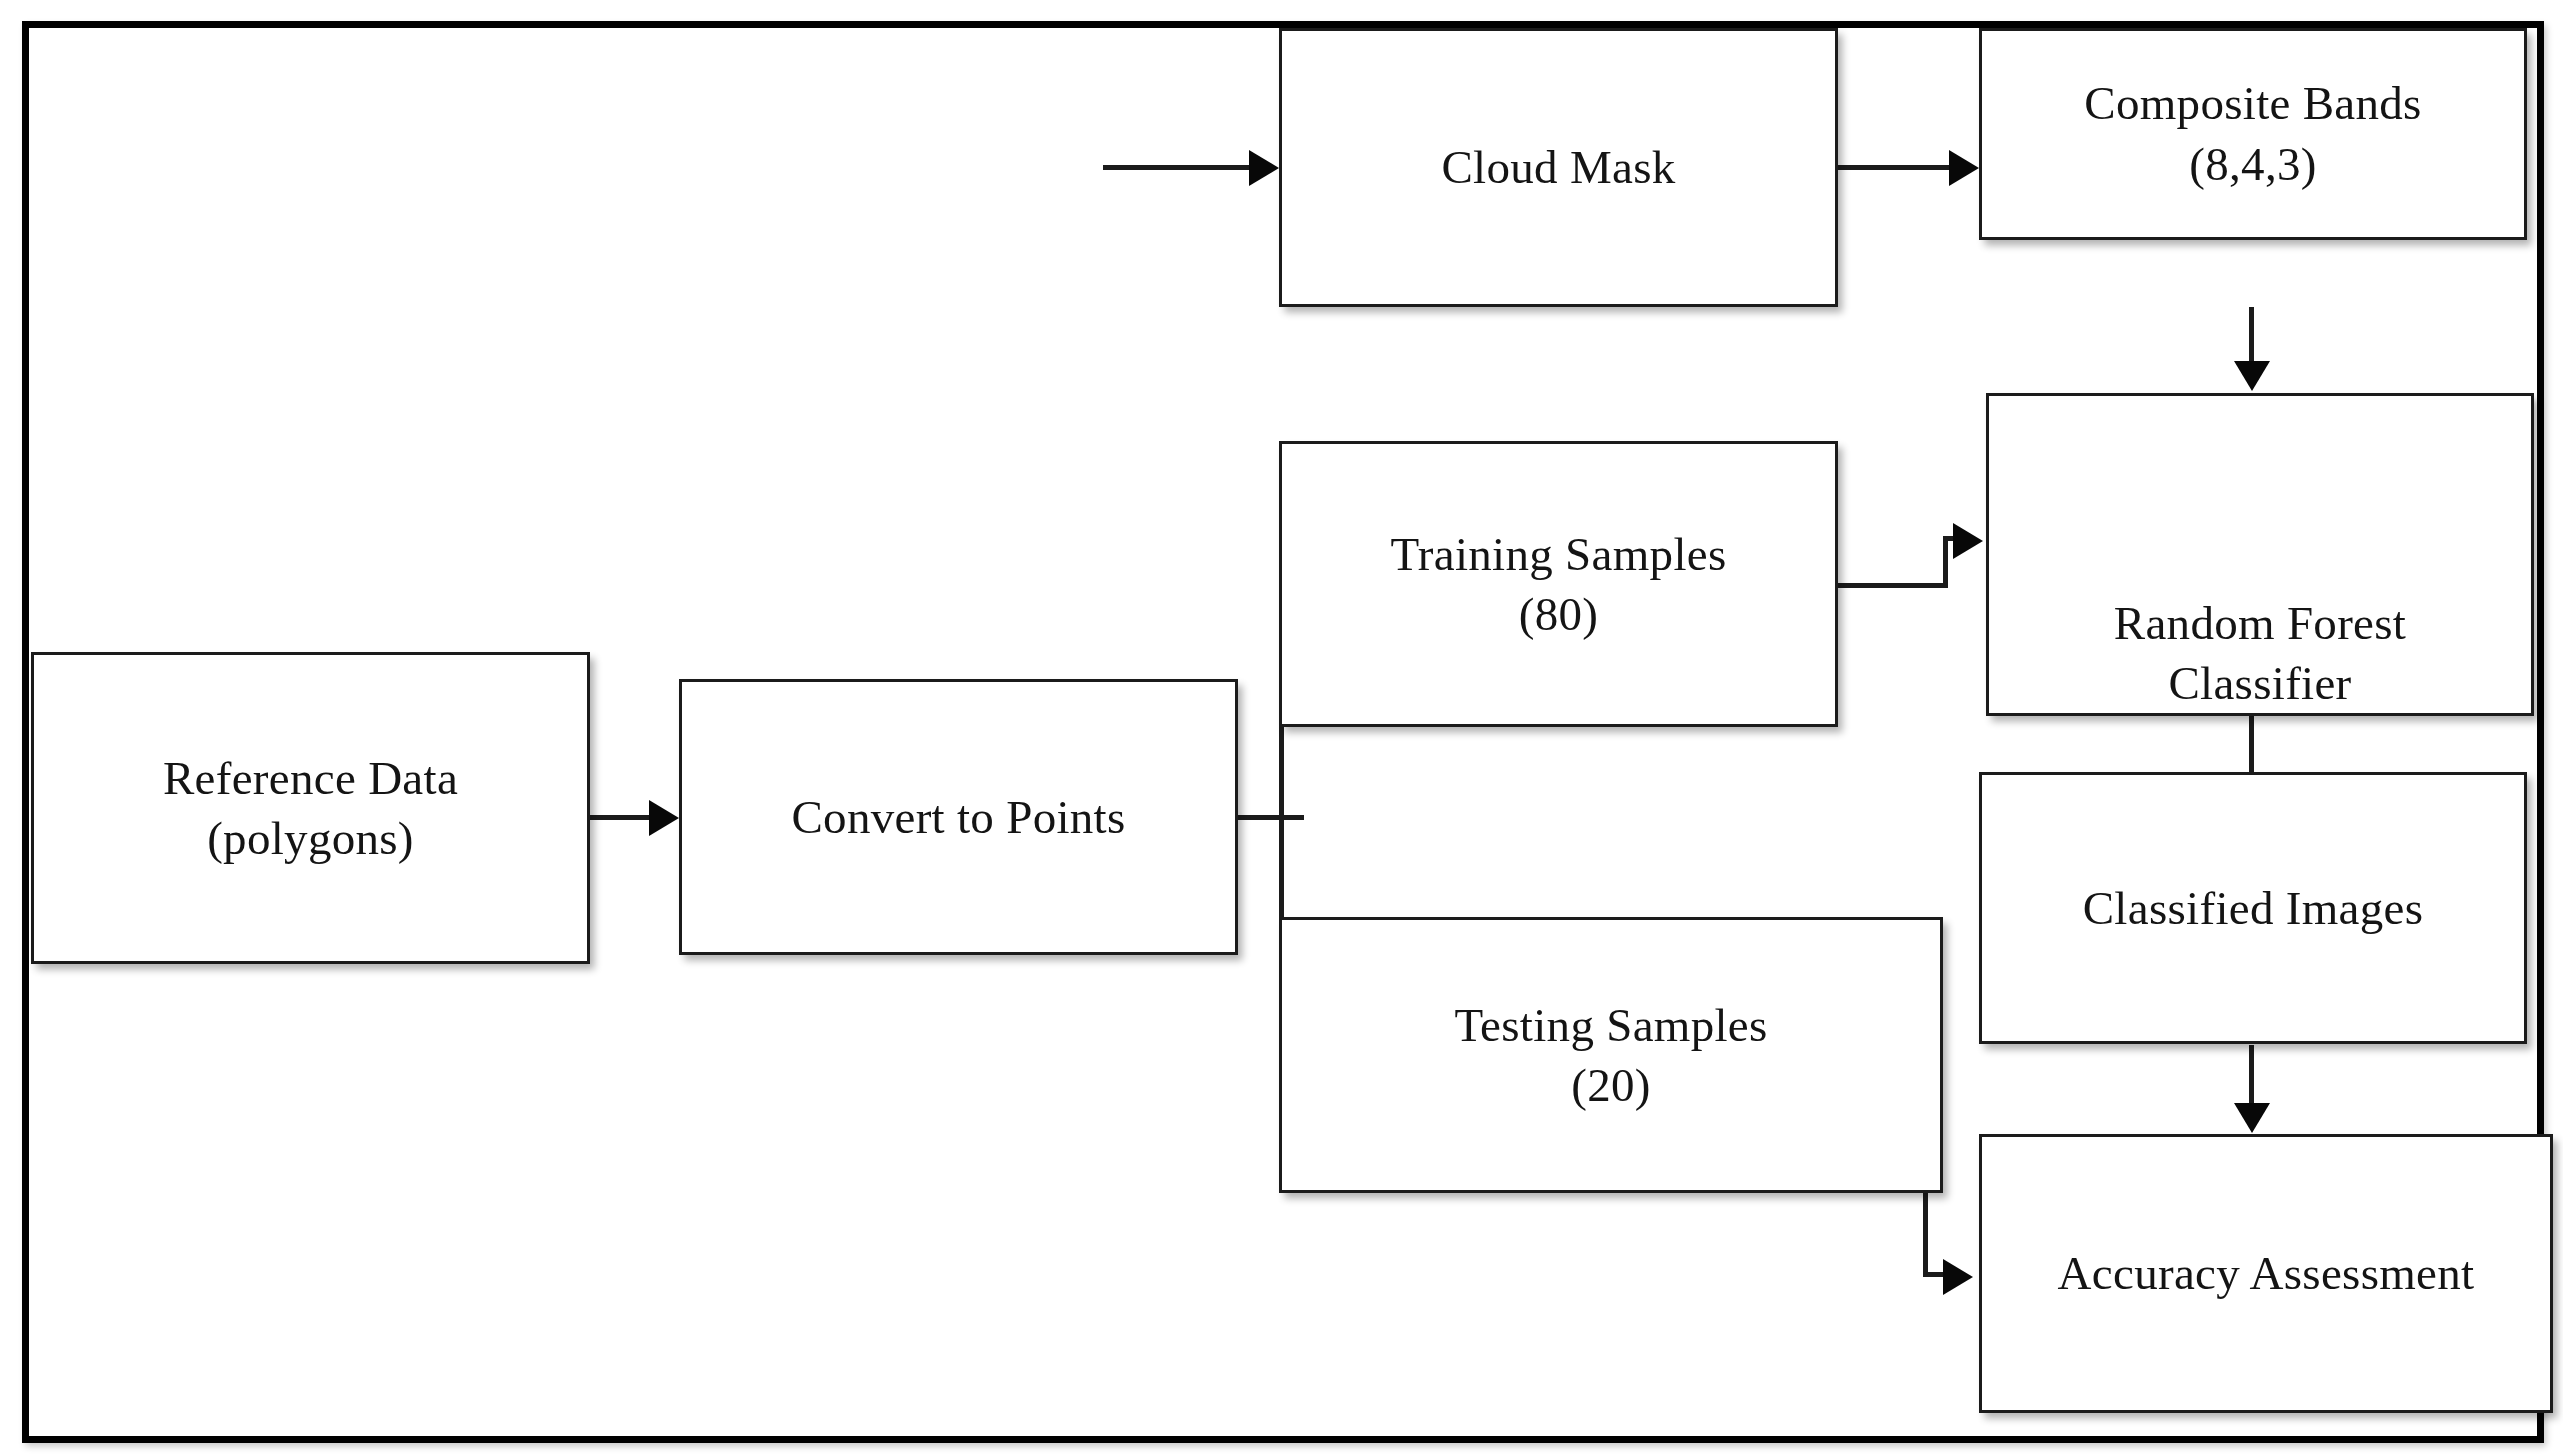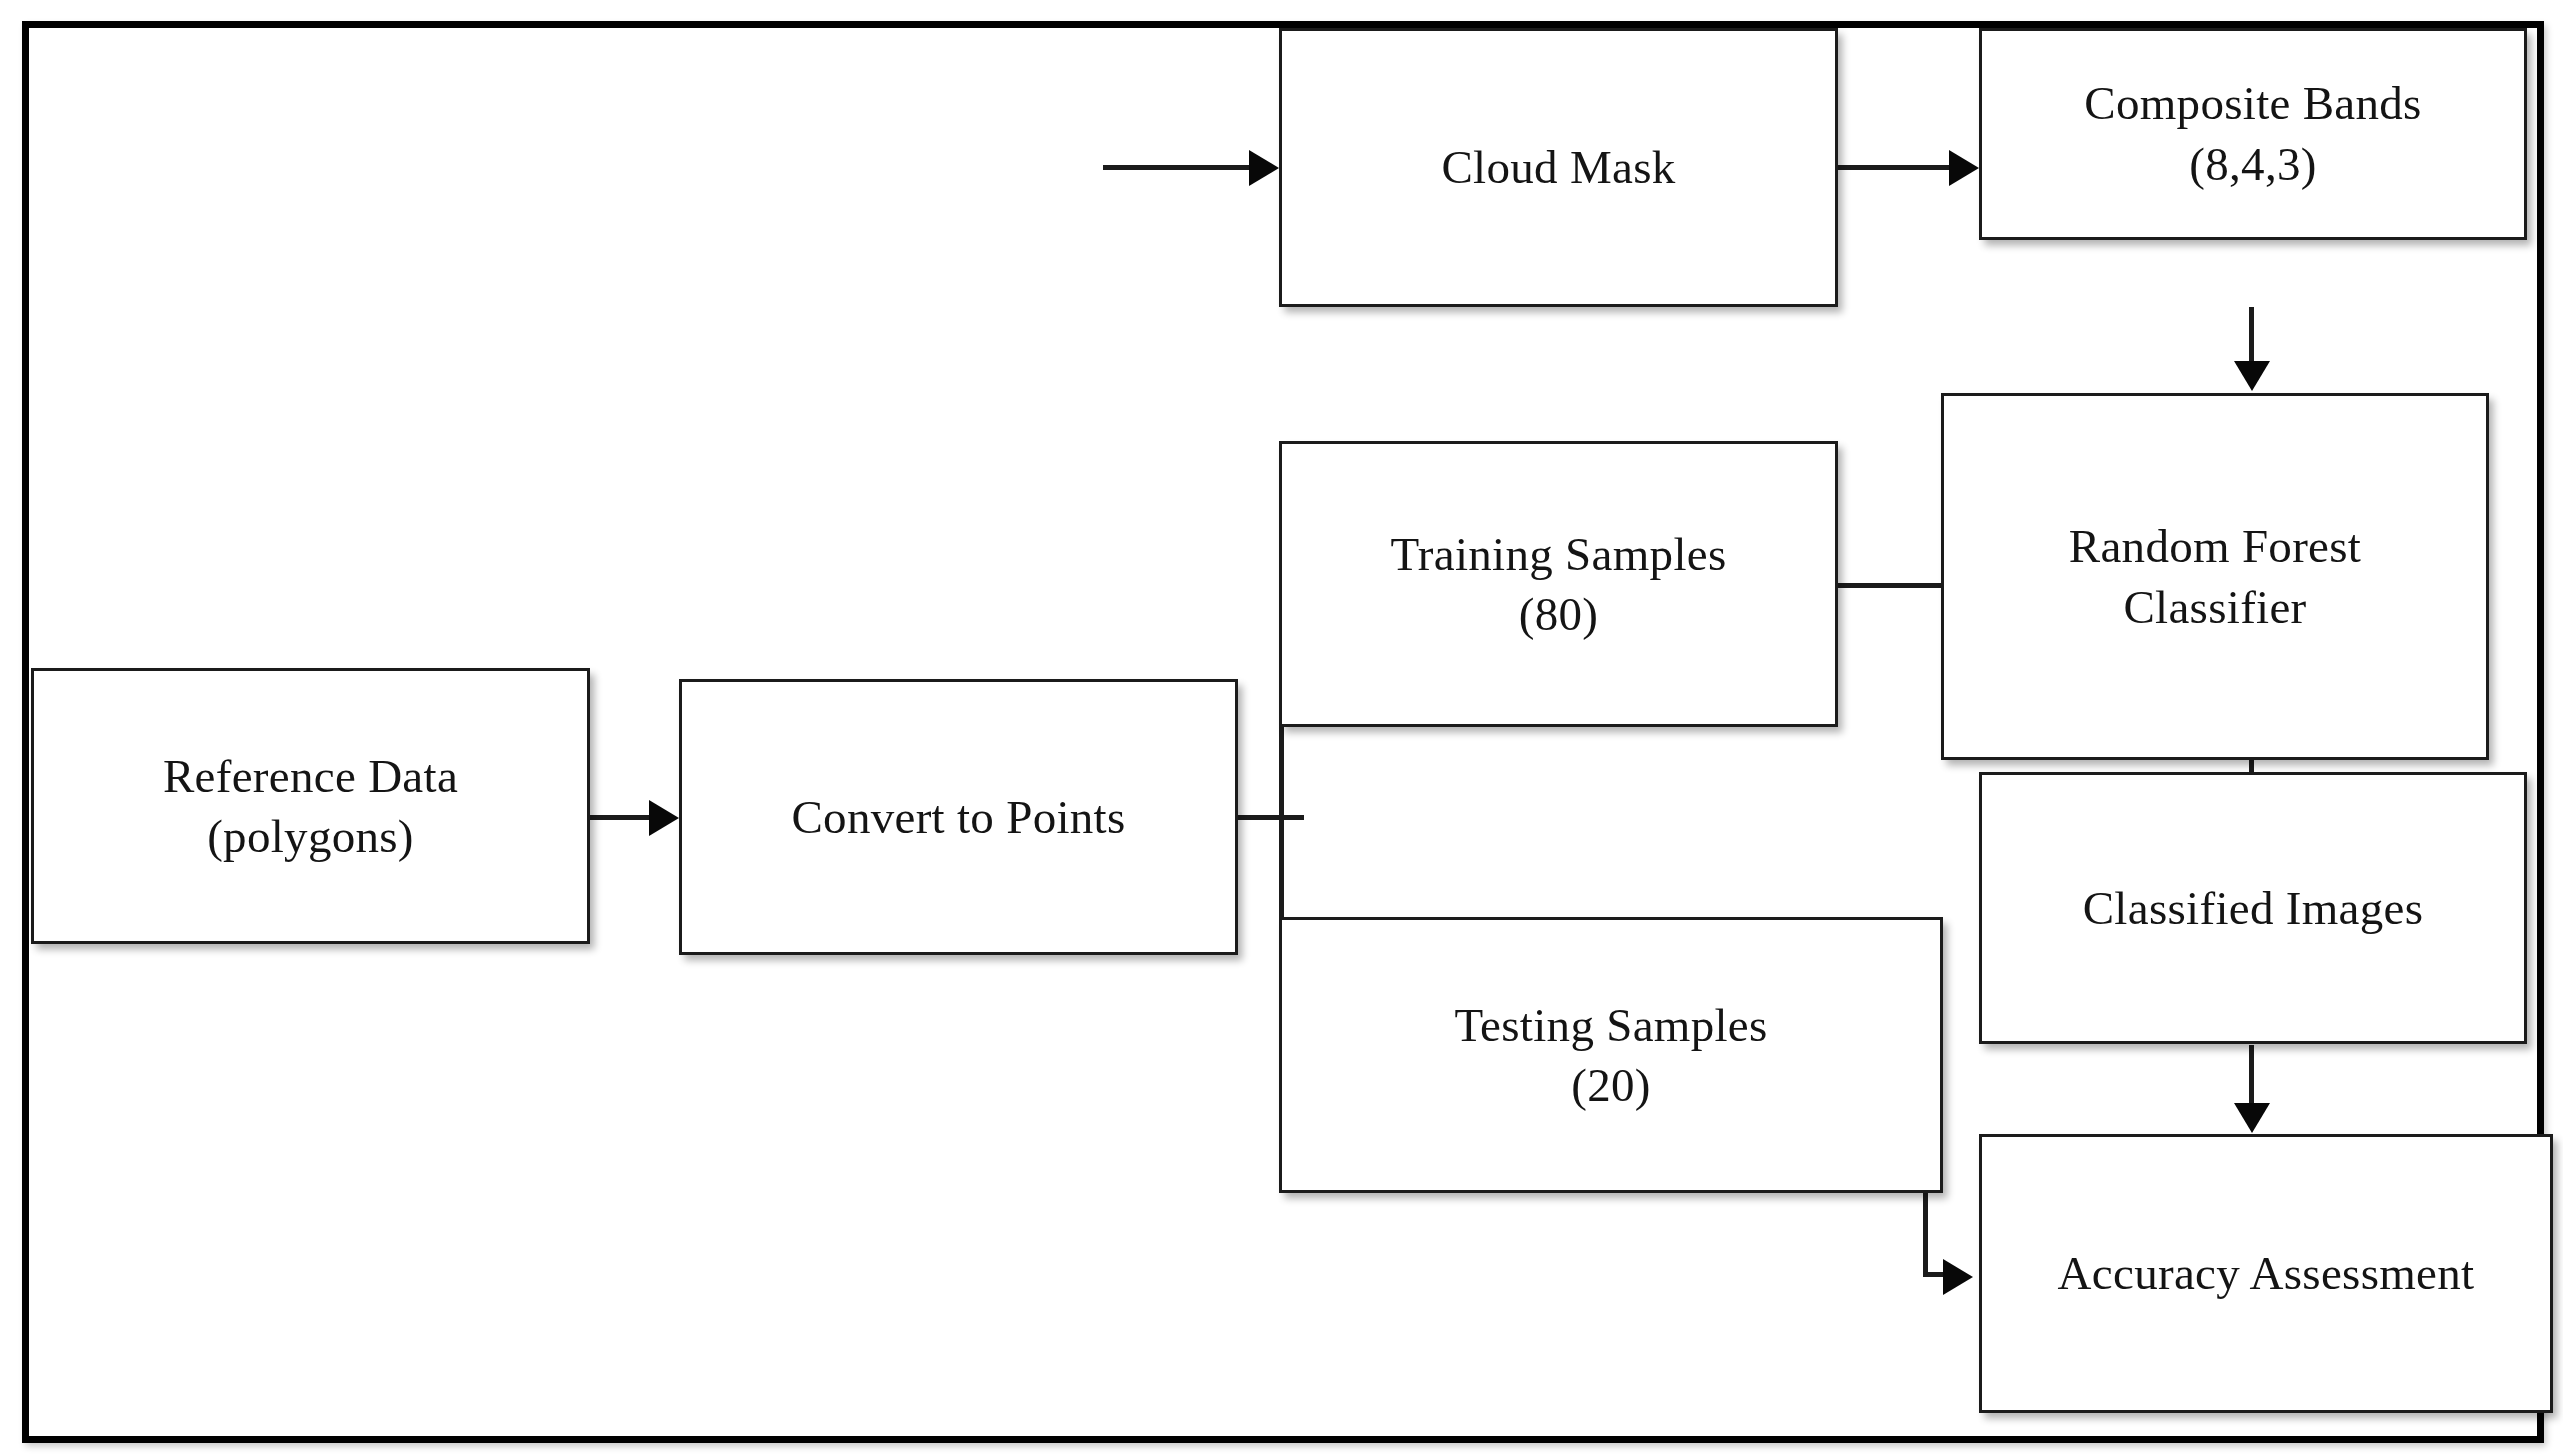--- a/index.html
+++ b/index.html
@@ -68,35 +68,35 @@
     </span>
   </div>
 
   <div class="node" style="left:1979px;top:27.6px;width:548px;height:212px;">
     <span class="txt">
       <span>Composite Bands</span>
       <span class="l2">(8,4,3)</span>
     </span>
   </div>
 
-  <div class="node" style="left:1941px;top:393px;width:548px;height:367px;">
+  <div class="node" style="left:1986px;top:393px;width:548px;height:323px;align-items:flex-end;">
     <span class="txt">
       <span>Random Forest</span>
       <span class="l2">Classifier</span>
     </span>
   </div>
 
   <div class="node" style="left:1279px;top:441px;width:559px;height:286px;">
     <span class="txt">
       <span>Training Samples</span>
       <span class="l2">(80)</span>
     </span>
   </div>
 
-  <div class="node" style="left:31px;top:668px;width:559px;height:276px;">
+  <div class="node" style="left:31px;top:652px;width:559px;height:312px;">
     <span class="txt">
       <span>Reference Data</span>
       <span class="l2">(polygons)</span>
     </span>
   </div>
 
   <div class="node" style="left:1979px;top:772px;width:548px;height:272px;">
     <span class="txt">
       <span>Classified Images</span>
     </span>

